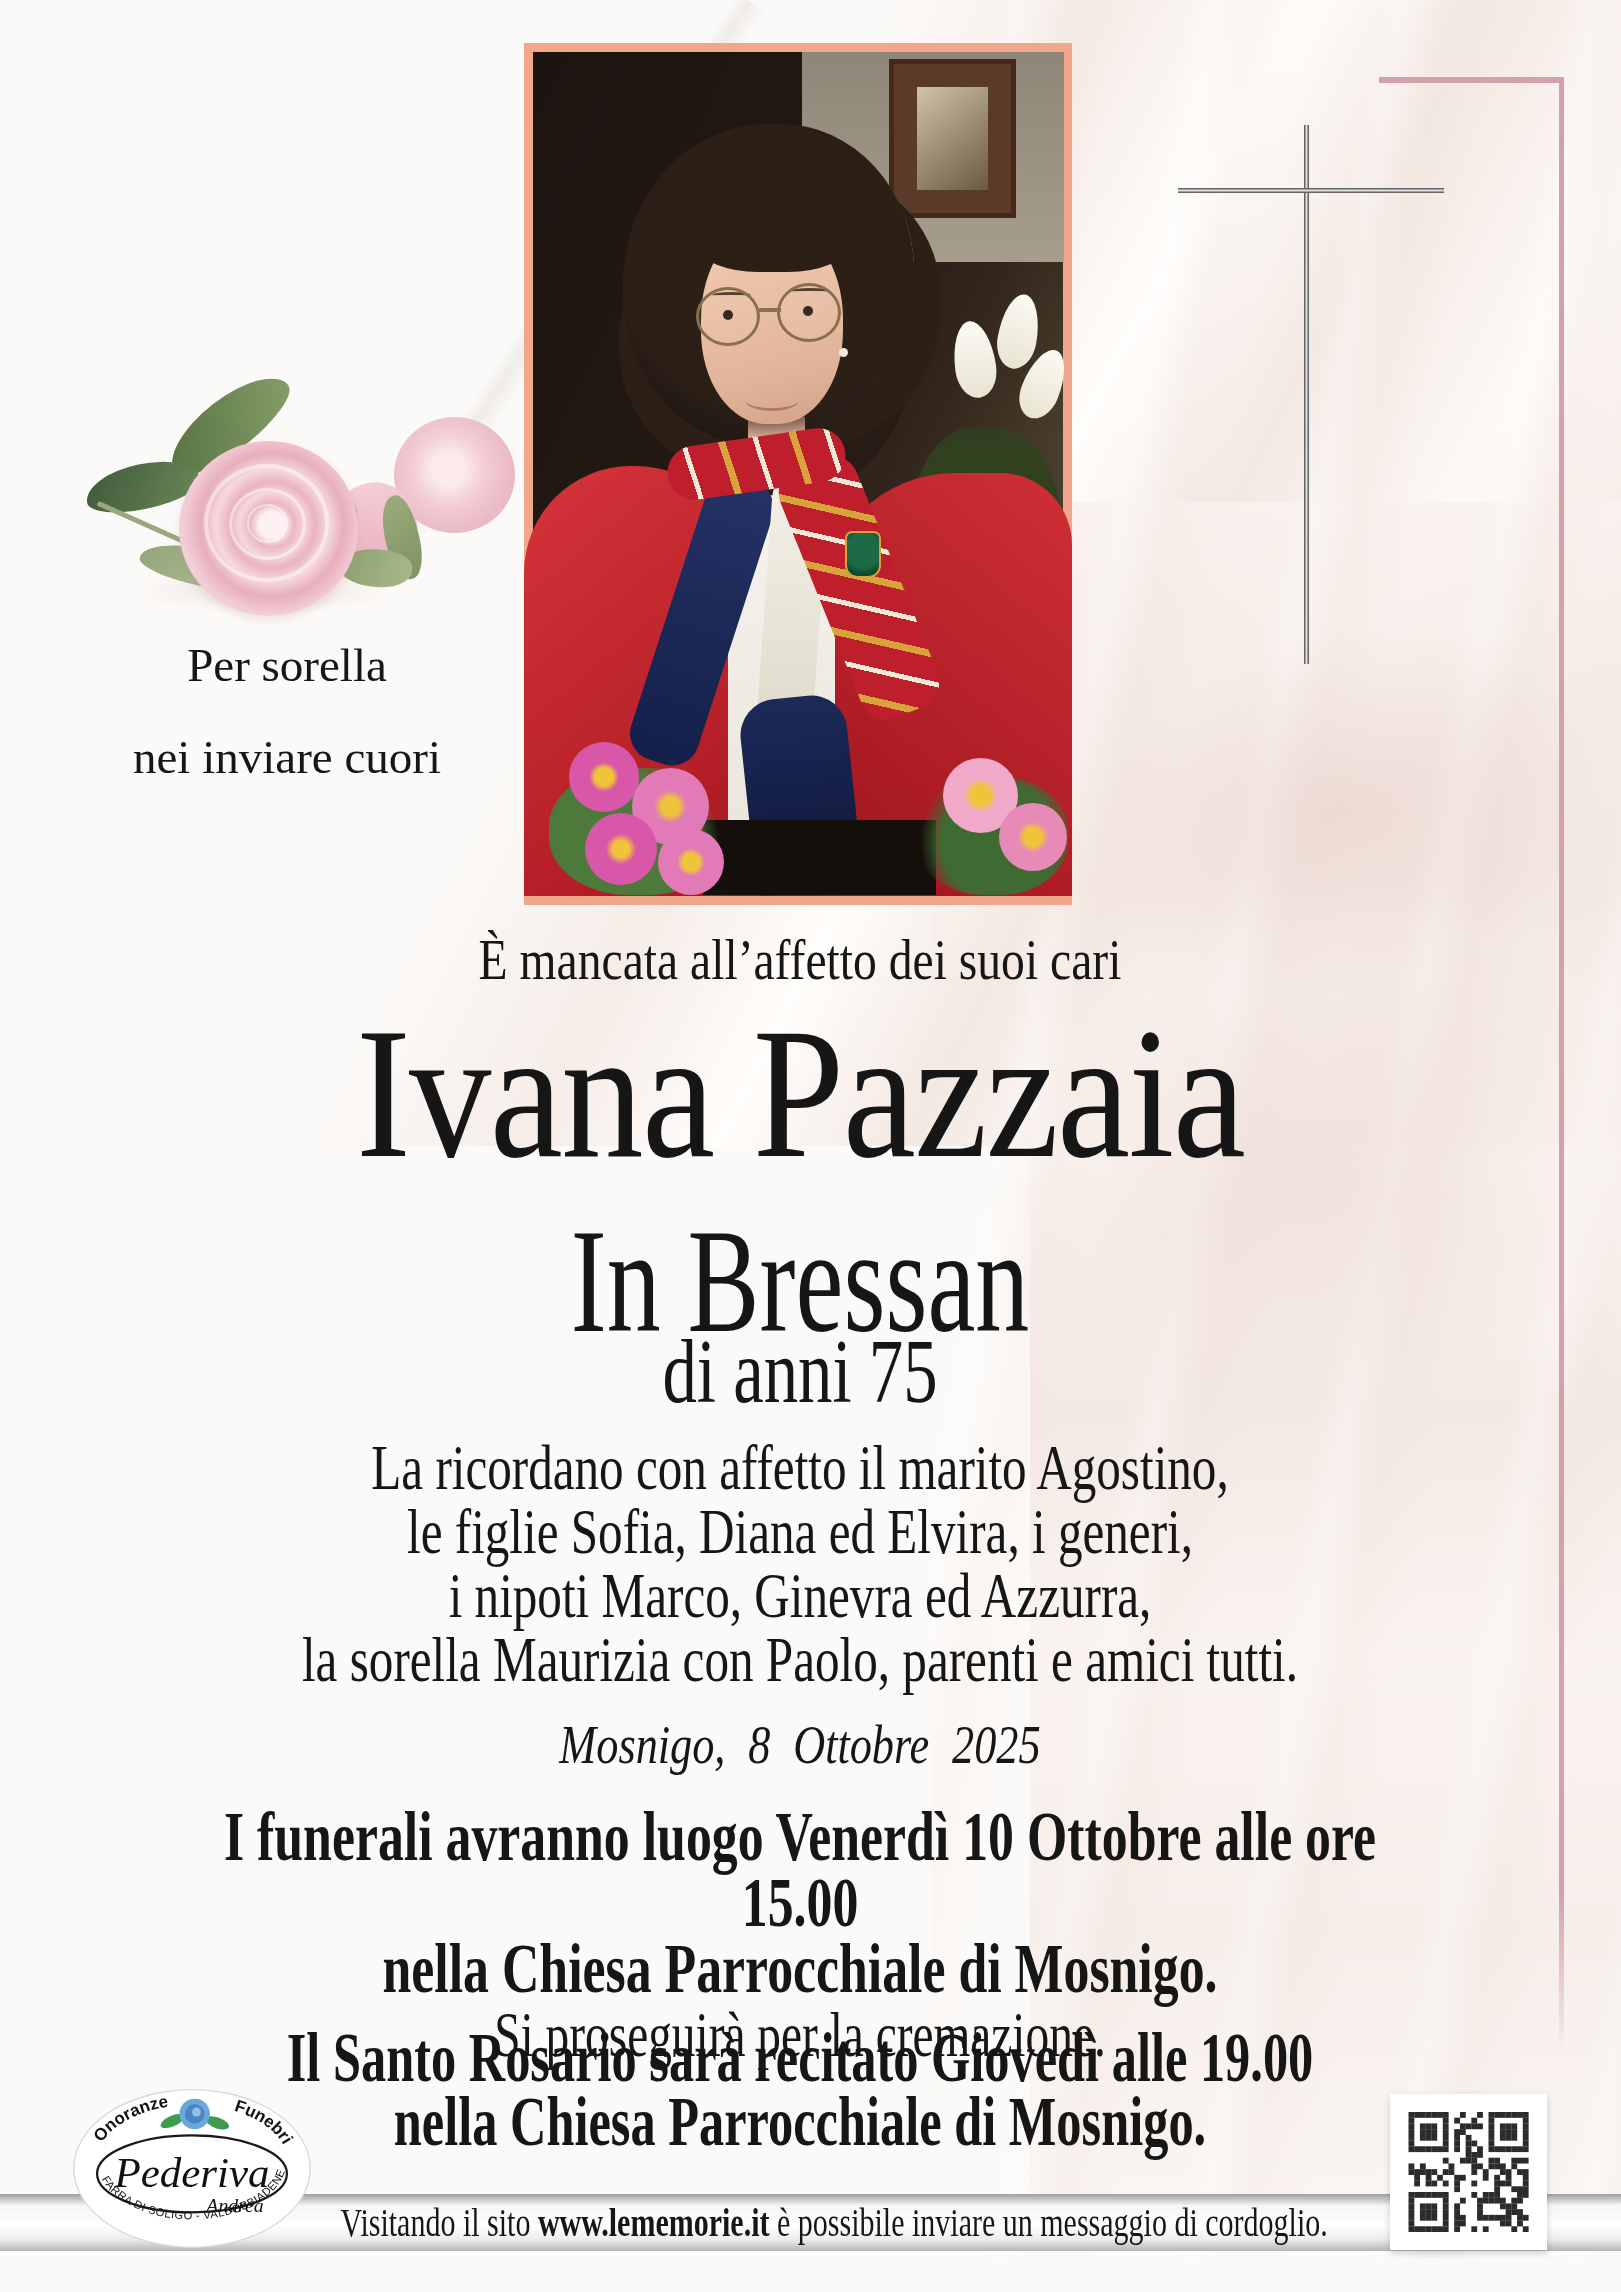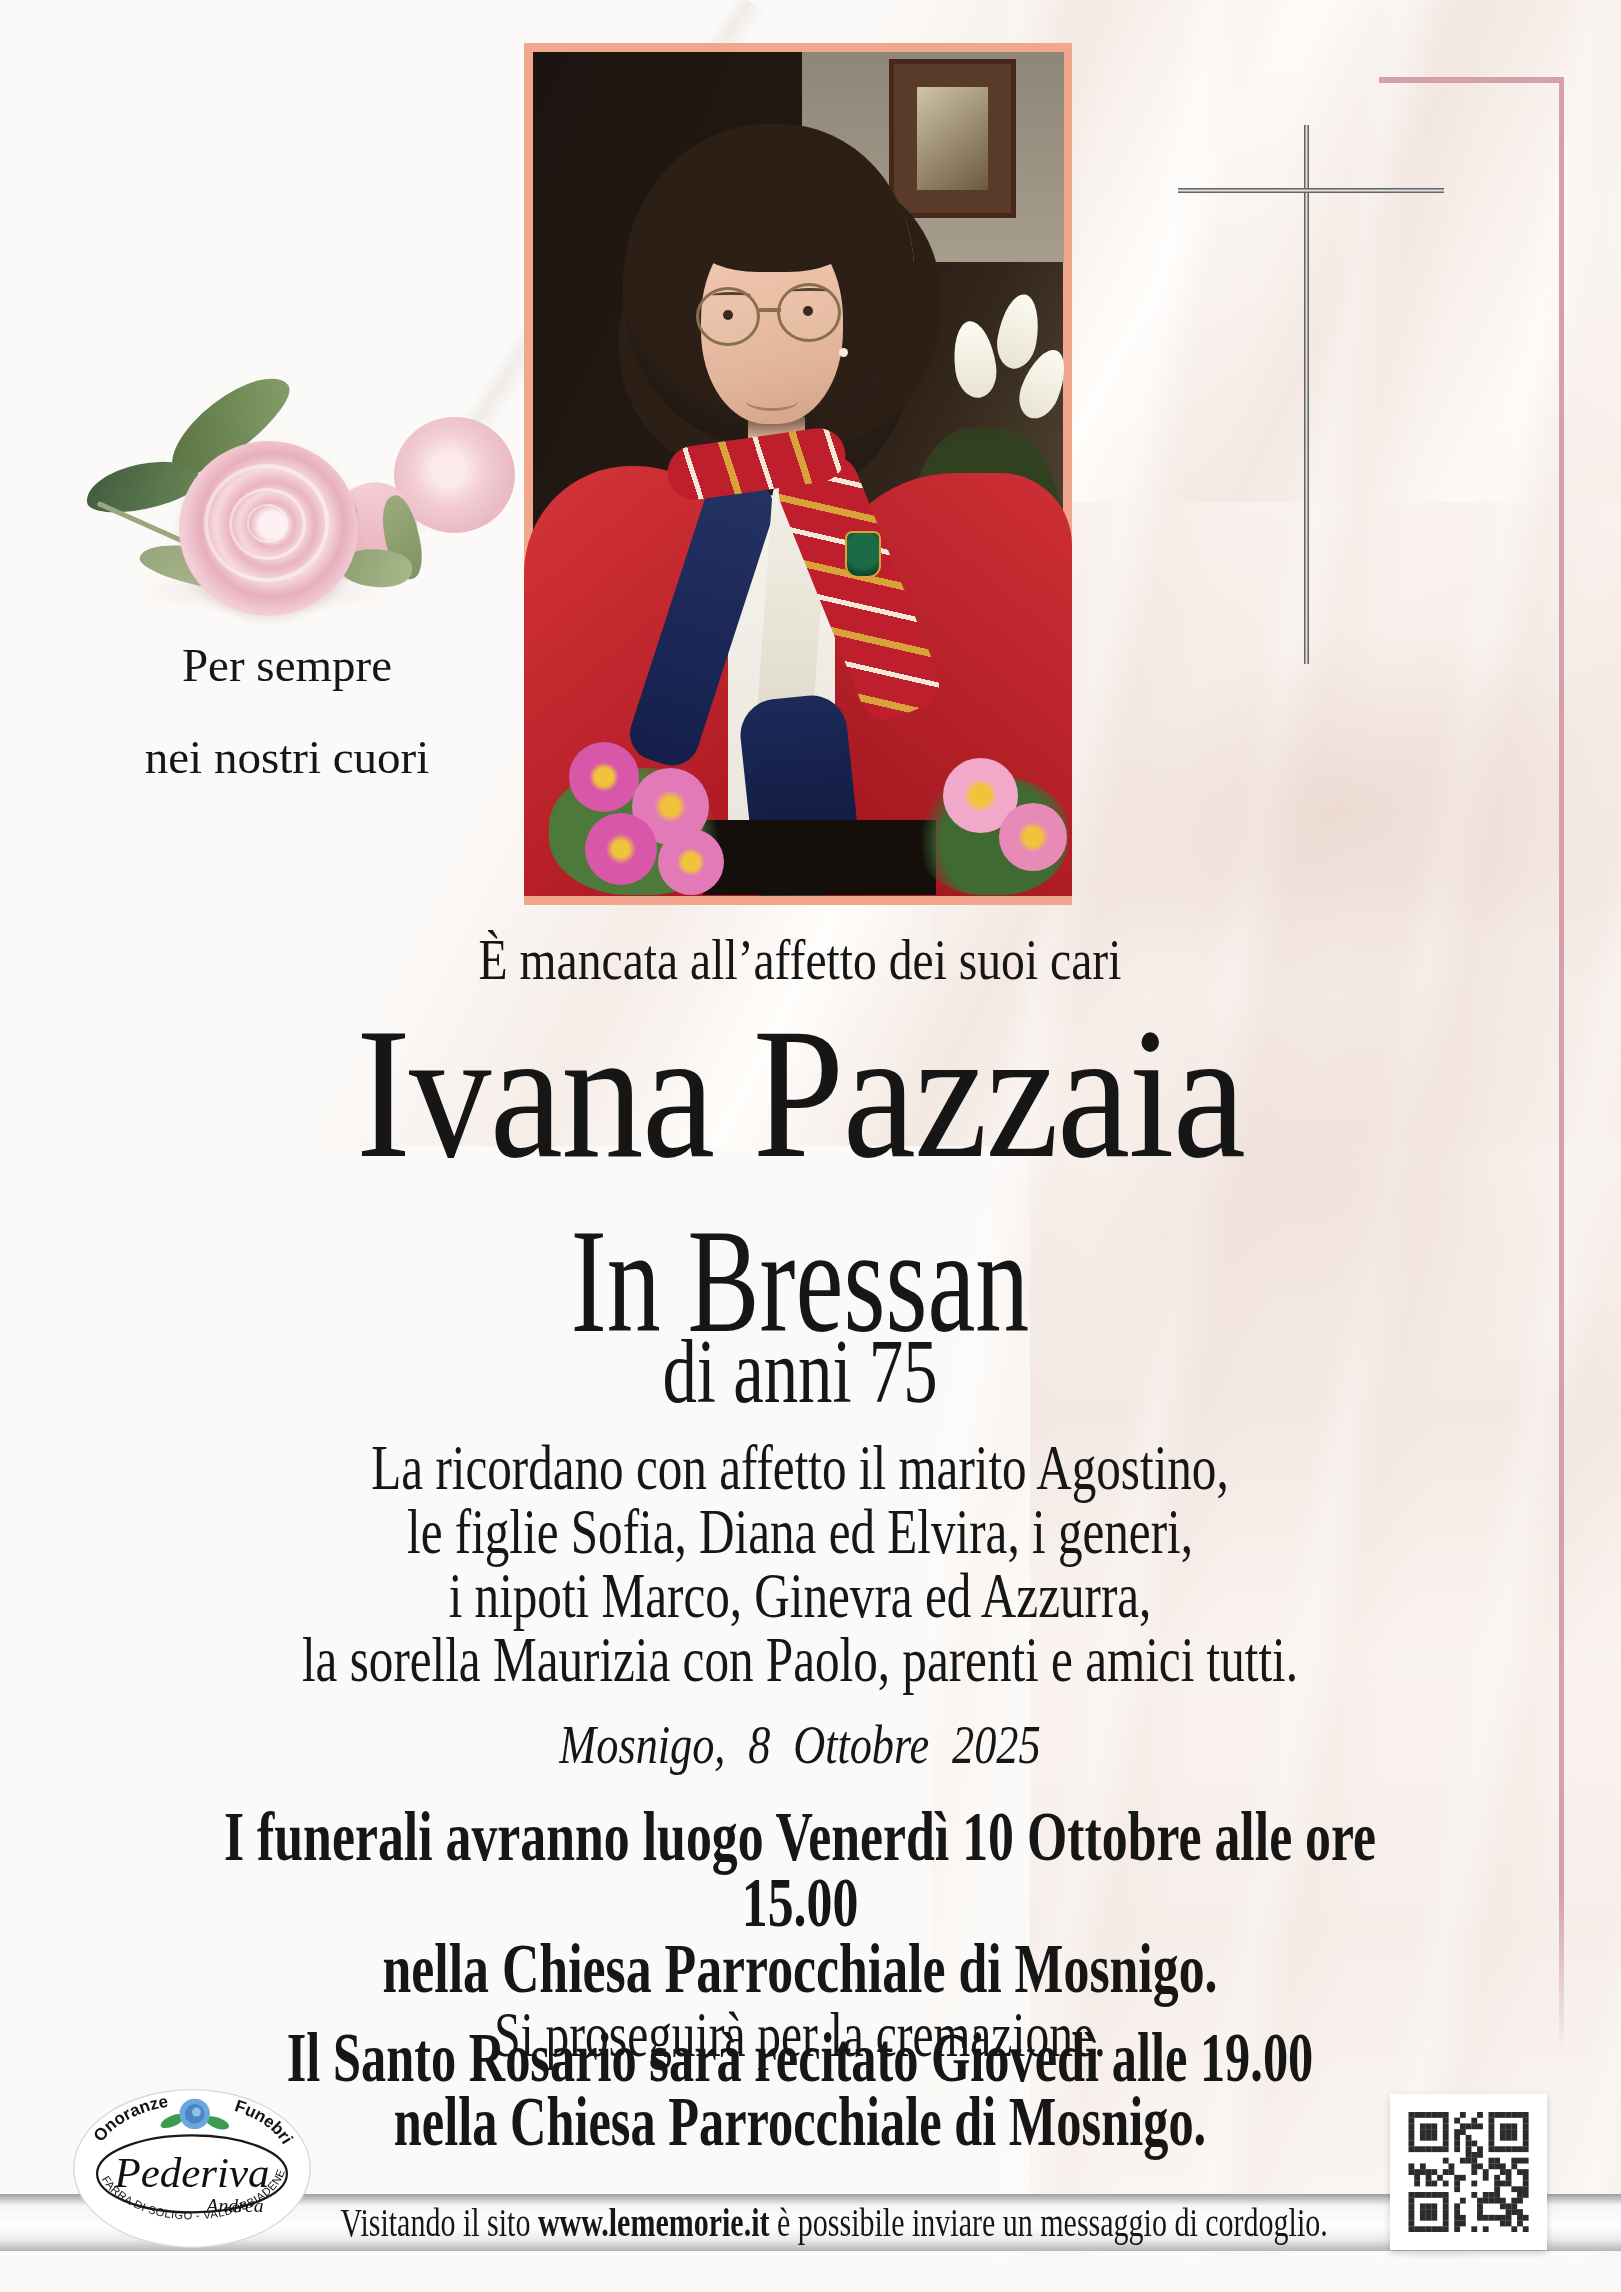--- a/index.html
+++ b/index.html
@@ -182,22 +182,22 @@
   <div class="sepal sp1" data-interactable="false"></div>
   <div class="sepal sp2" data-interactable="false"></div>
   <div class="sepal sp3" data-interactable="false"></div>
   <div class="rose-big" data-interactable="false">
     <div class="petal-ring pr1" data-interactable="false"></div>
     <div class="petal-ring pr2" data-interactable="false"></div>
     <div class="petal-ring pr3" data-interactable="false"></div>
   </div>
 </div>
 
-<div class="epi epi1" data-interactable="false">Per sempre</div>
-<div class="epi epi2" data-interactable="false">nei nostri cuori</div>
+<div class="epi epi1" data-interactable="false">Per sorella</div>
+<div class="epi epi2" data-interactable="false">nei inviare cuori</div>
 
 <div class="photo" data-interactable="false">
   <div class="ph ph-bg" data-interactable="false"></div>
   <div class="ph ph-wall" data-interactable="false"></div>
   <div class="ph ph-frame" data-interactable="false">
     <div class="ph ph-frame-in" data-interactable="false"></div>
   </div>
   <div class="ph ph-lily" style="left:421px;top:269px;width:41px;height:77px;transform:rotate(-8deg);" data-interactable="false"></div>
   <div class="ph ph-lily" style="left:466px;top:242px;width:39px;height:75px;transform:rotate(10deg);" data-interactable="false"></div>
   <div class="ph ph-lily" style="left:491px;top:296px;width:38px;height:72px;transform:rotate(22deg);" data-interactable="false"></div>

